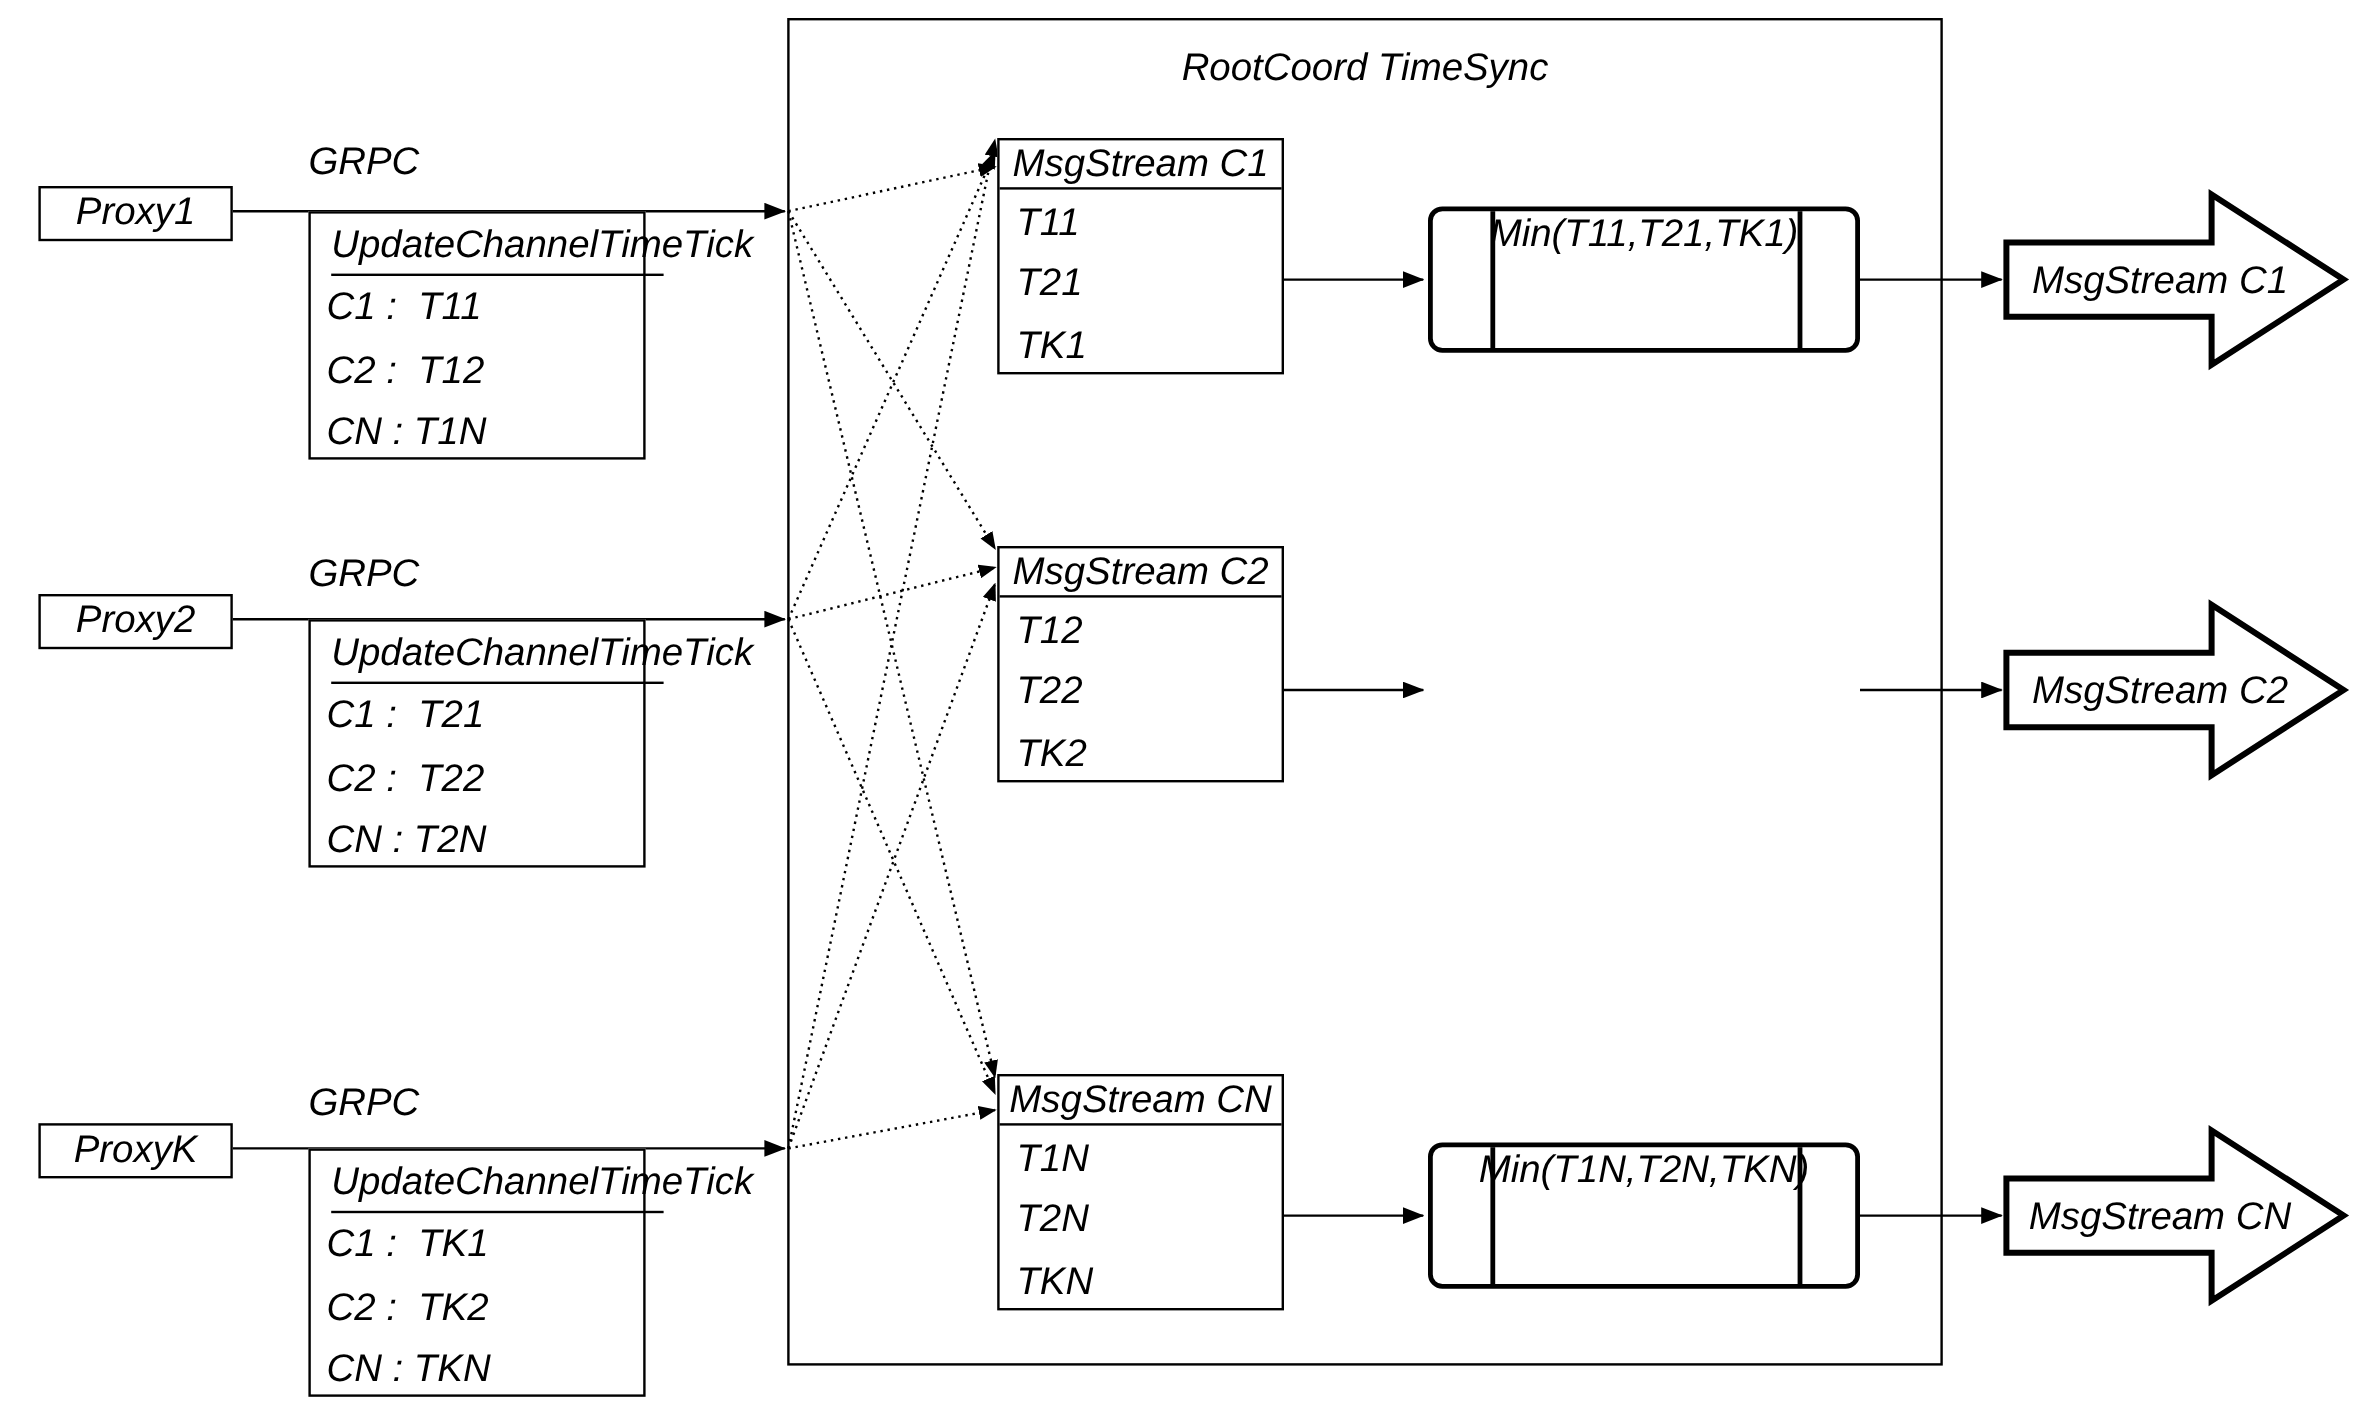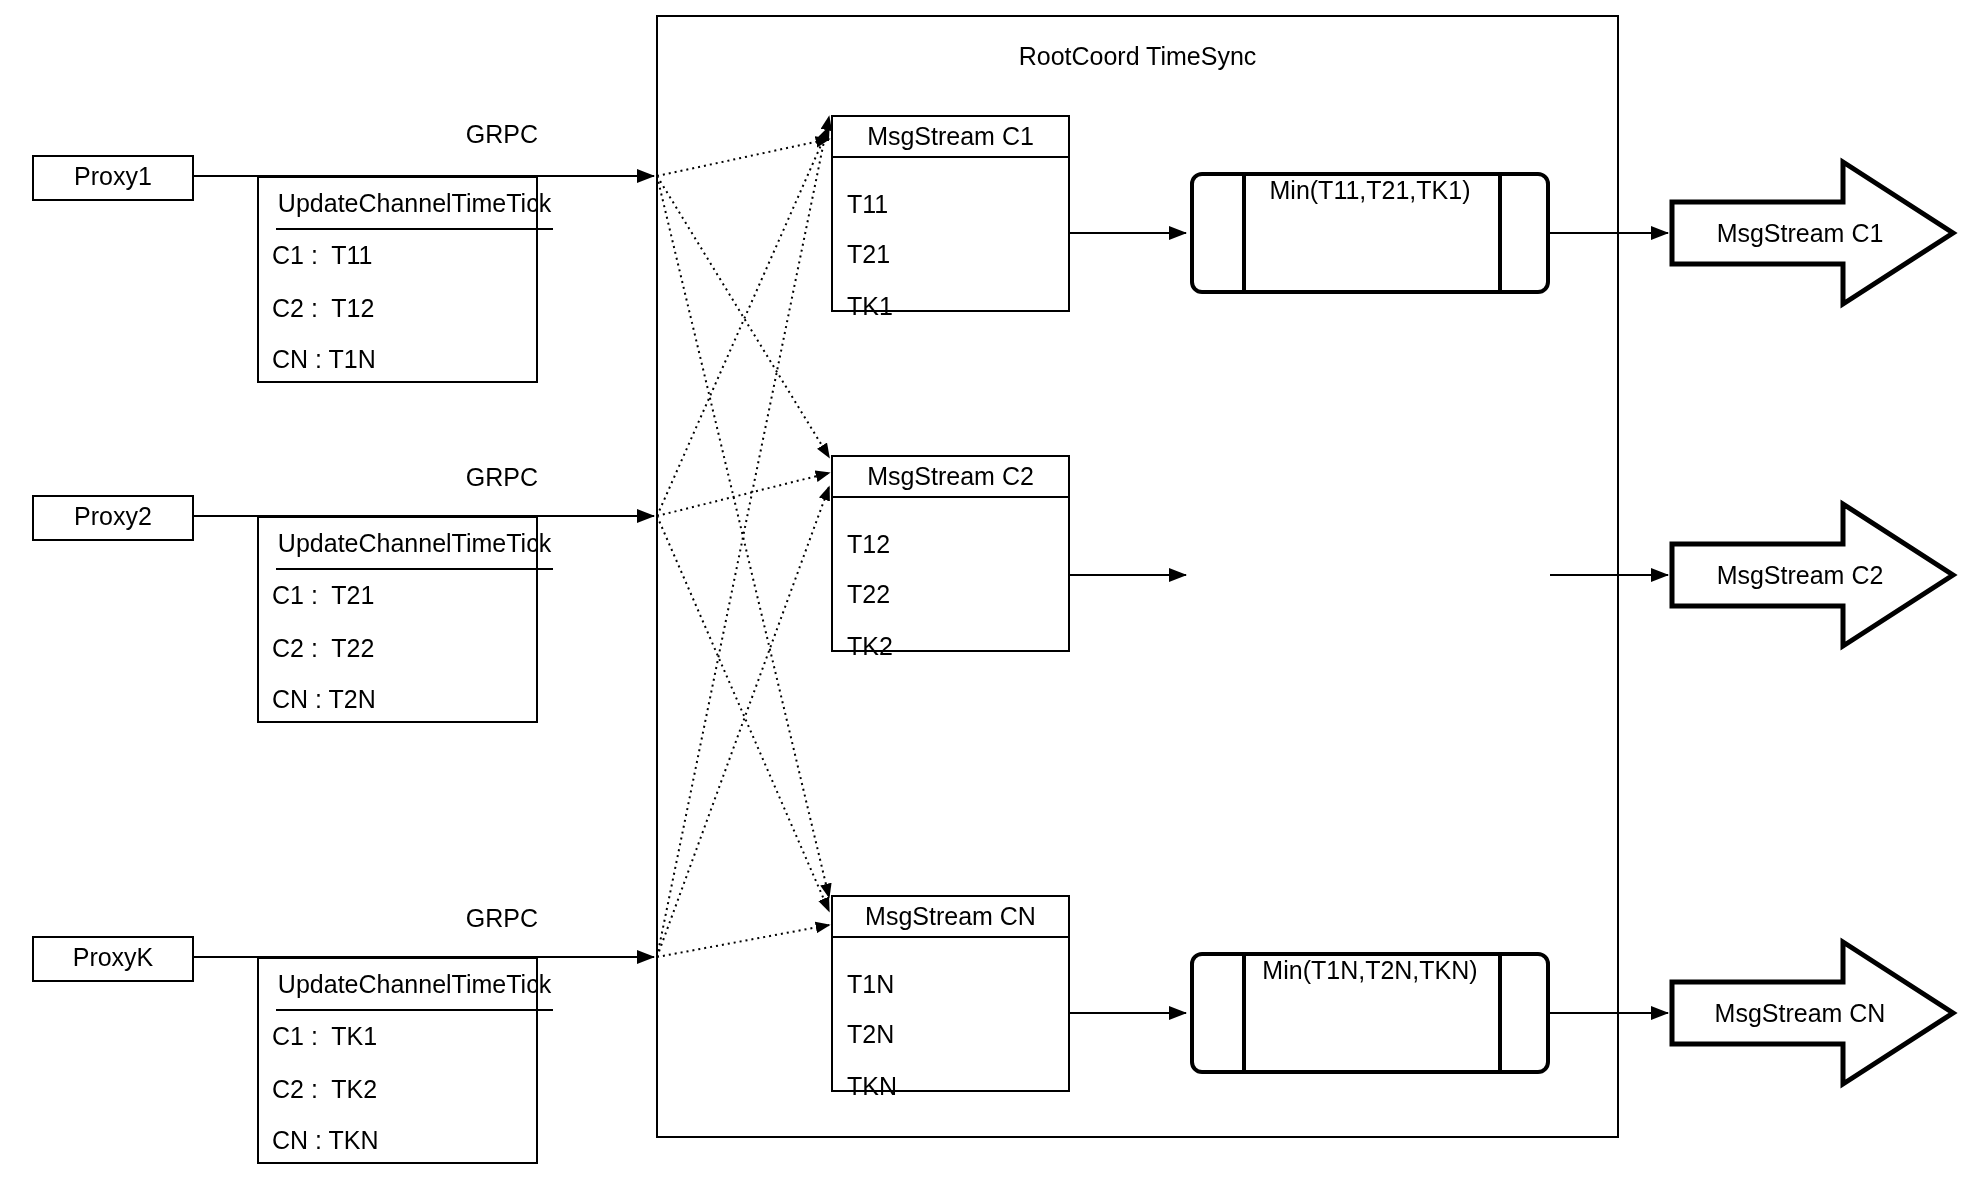--- a/index.html
+++ b/index.html
@@ -3,51 +3,52 @@
 <meta charset="utf-8">
 <style>
   :root { --stroke:#000000; --bg:#ffffff; }
   * { box-sizing: border-box; }
   html,body { margin:0; padding:0; background:var(--bg); }
   .canvas {
     position:relative; width:1969px; height:1183px;
     background:var(--bg);
     font-family:"Liberation Sans", sans-serif;
     color:var(--stroke);
-    font-size:25px;
+    font-size:32px;
+    font-style:italic;
   }
   svg.wires { position:absolute; left:0; top:0; z-index:0; }
   .abs { position:absolute; z-index:1; }
 
   .root-box { left:656px; top:15px; width:963px; height:1123px;
               border:2px solid var(--stroke); background:transparent; }
   .root-title { left:656px; top:42px; width:963px; text-align:center;
                 line-height:28px; }
 
   .proxy { left:32px; width:162px; height:46px; border:2px solid var(--stroke);
            background:var(--bg); text-align:center; line-height:38px; }
   .proxy.row1 { top:155px; } .proxy.row2 { top:495px; } .proxy.row3 { top:936px; }
 
-  .grpc { left:257px; width:281px; text-align:right; line-height:28px; }
+  .grpc { left:257px; width:281px; text-align:left; line-height:28px; }
   .grpc.row1 { top:120px; } .grpc.row2 { top:463px; } .grpc.row3 { top:904px; }
 
   .rpc-table { left:257px; width:281px; height:207px;
                border:2px solid var(--stroke); background:var(--bg); }
   .rpc-table.row1 { top:176px; } .rpc-table.row2 { top:516px; } .rpc-table.row3 { top:957px; }
   .rpc-title { position:absolute; left:17px; top:0; width:100%; height:52px;
                border-bottom:2px solid var(--stroke); text-align:center; line-height:50px; }
   .rpc-row { position:absolute; left:13px; line-height:28px; white-space:pre; }
   .rpc-row.r1 { top:63px; } .rpc-row.r2 { top:116px; } .rpc-row.r3 { top:167px; }
 
   .stream-box { left:831px; width:239px; height:197px;
                 border:2px solid var(--stroke); background:var(--bg); }
   .stream-box.row1 { top:115px; } .stream-box.row2 { top:455px; } .stream-box.row3 { top:895px; }
   .stream-title { position:absolute; left:0; top:0; width:100%; height:41px;
                   border-bottom:2px solid var(--stroke); text-align:center; line-height:39px; }
-  .stream-row { position:absolute; left:14px; line-height:28px;margin-top:19px; }
+  .stream-row { position:absolute; left:14px; line-height:28px; }
   .stream-row.r1 { top:54px; } .stream-row.r2 { top:104px; } .stream-row.r3 { top:156px; }
 
   .min-box { left:1190px; width:360px; height:122px; border:4px solid var(--stroke);
              border-radius:12px; background:var(--bg);
              display:flex; justify-content:center; }
   .min-box.row1 { top:172px; } .min-box.row2 { top:514px; } .min-box.row3 { top:952px; }
   .min-divider { position:absolute; top:0; width:4px; height:114px; background:var(--stroke); }
   .min-divider.left { left:48px; } .min-divider.right { left:304px; }
   .min-label { position:relative; }
 

